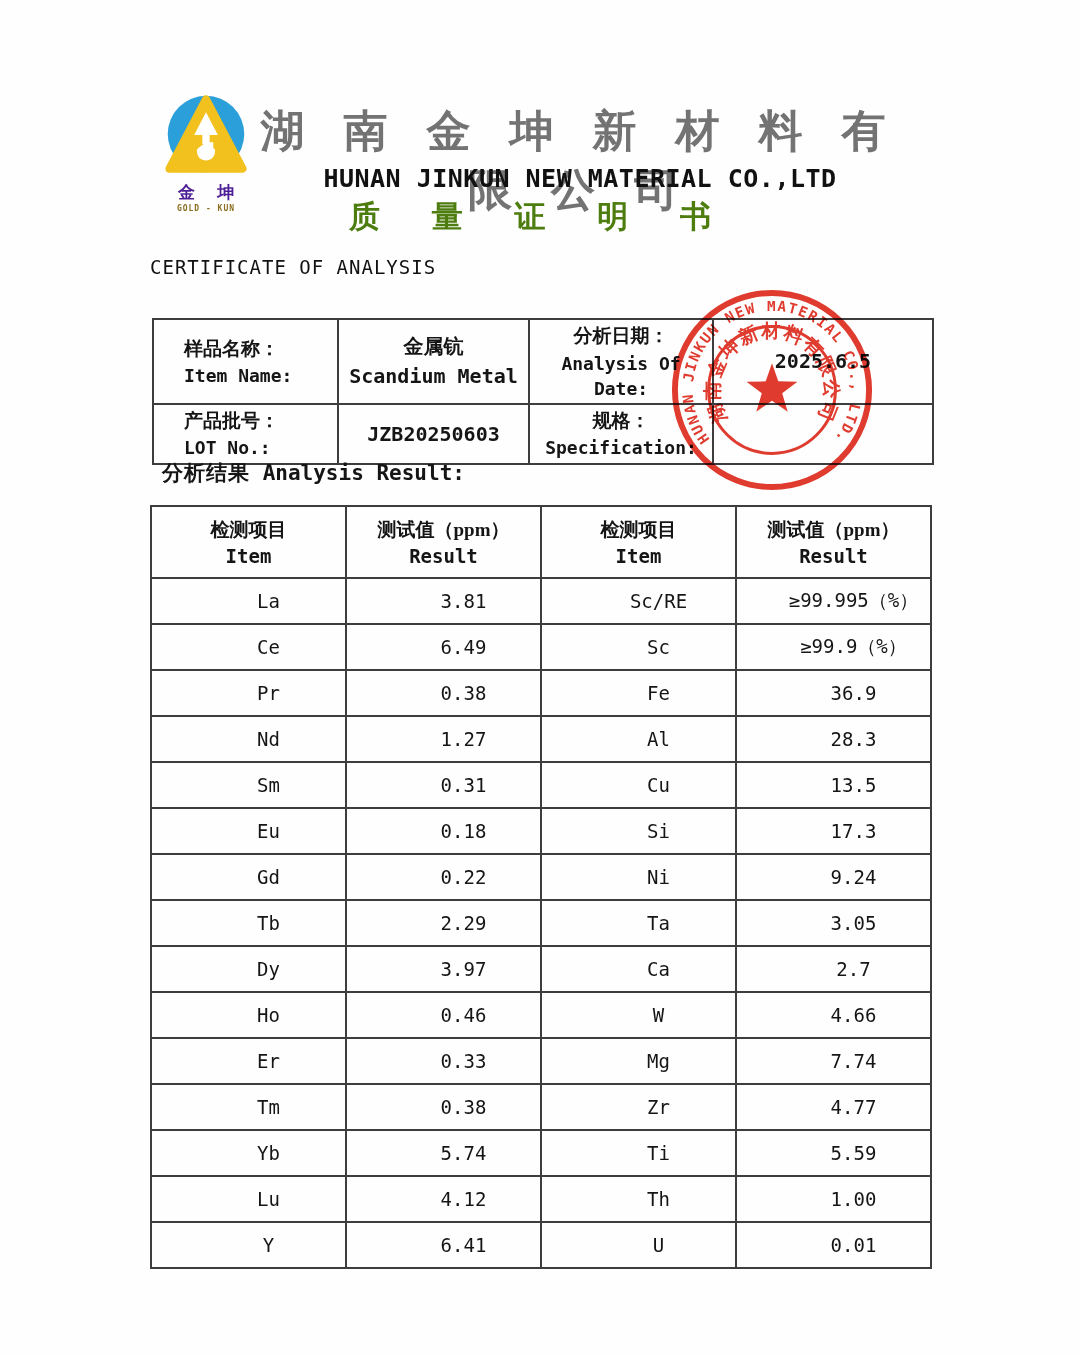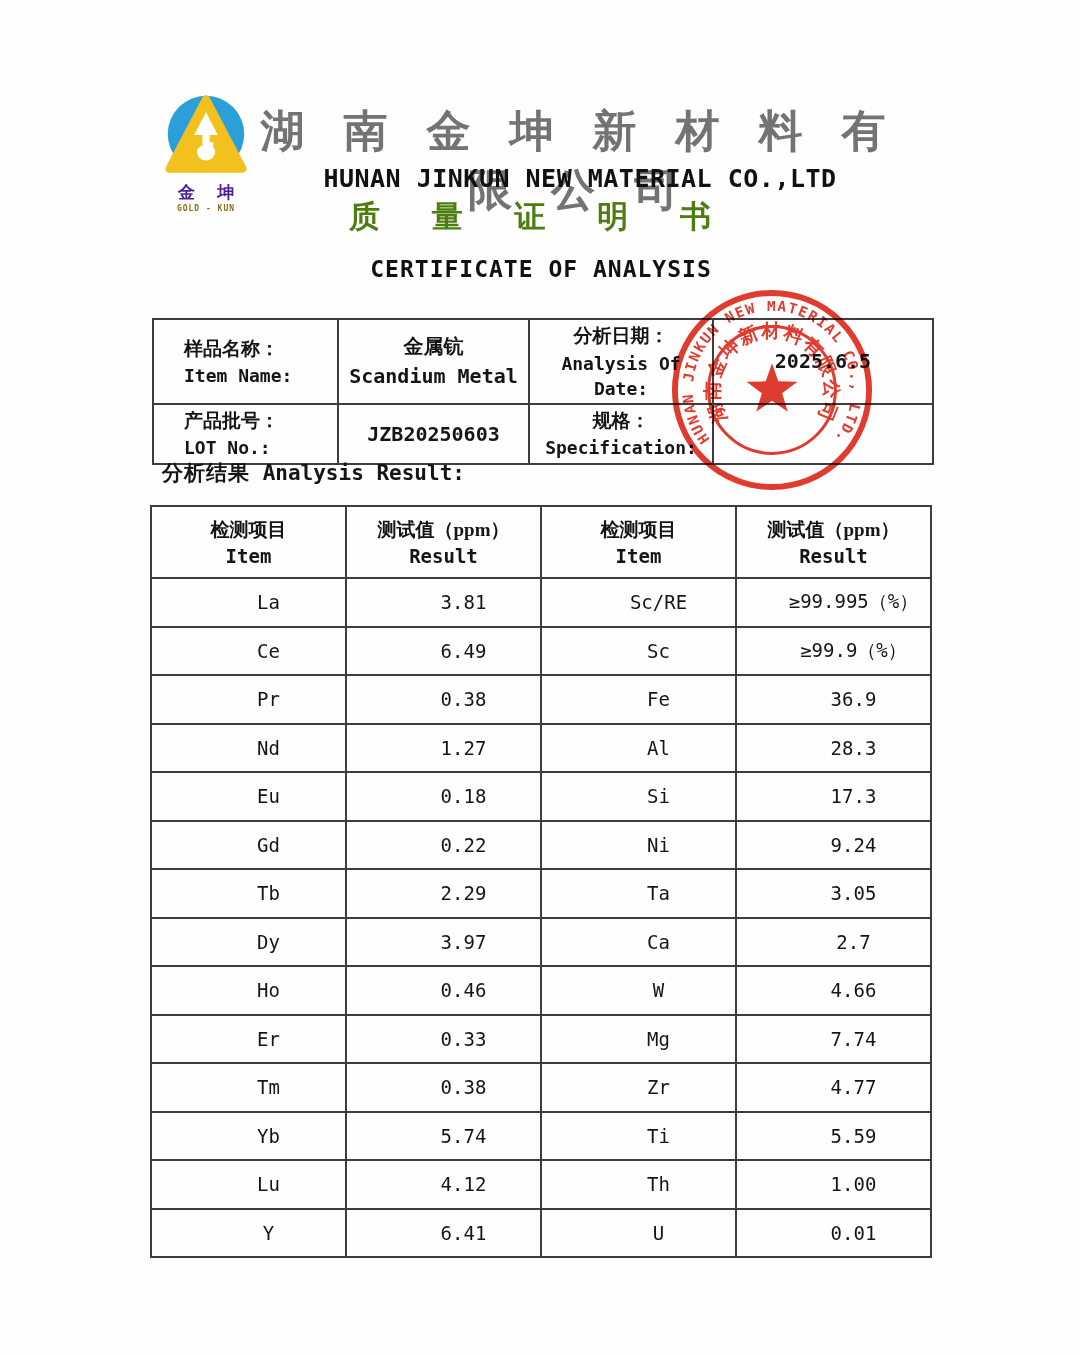--- a/index.html
+++ b/index.html
@@ -22,22 +22,22 @@
   }
   .company-en {
     position:absolute; left:240px; top:164px; width:680px; text-align:center;
     font-size:25px; font-weight:bold; letter-spacing:0.5px; color:#111;
   }
   .doc-title-cn {
     position:absolute; left:150px; top:196px; width:782px; text-align:center;
     font-size:31px; font-weight:bold; letter-spacing:22px; color:#4d7c0f;
   }
   .doc-title-en {
-    position:absolute; left:150px; top:256px; width:782px; text-align:center;
-    font-size:23px; font-weight:bold; letter-spacing:1px; color:#111;
+    position:absolute; left:150px; top:256px; width:782px; 
+    font-size:19px; font-weight:normal; letter-spacing:1px; color:#111;
   }
 
   
   table { border-collapse:collapse; table-layout:fixed; }
   .info-table {
     position:absolute; left:152px; top:318px; width:780px; height:127px;padding-left:19px;
   }
   .info-table td { border:2px solid #3d3d3d; vertical-align:middle; padding:2px 6px; }
   .info-table .lbl-cn { display:block; font-size:19px; font-weight:600; line-height:1.5; }
   .info-table .lbl-en { display:block; font-size:18px; font-weight:bold; line-height:1.4; }
@@ -187,20 +187,26 @@
       <td>36.9</td>
     </tr>
 
     <tr>
       <td>Nd</td>
       <td>1.27</td>
       <td>Al</td>
       <td>28.3</td>
     </tr>
 
+    <tr>
+      <td>Sm</td>
+      <td>0.31</td>
+      <td>Cu</td>
+      <td>13.5</td>
+    </tr>
 
     <tr>
       <td>Eu</td>
       <td>0.18</td>
       <td>Si</td>
       <td>17.3</td>
     </tr>
 
     <tr>
       <td>Gd</td>

